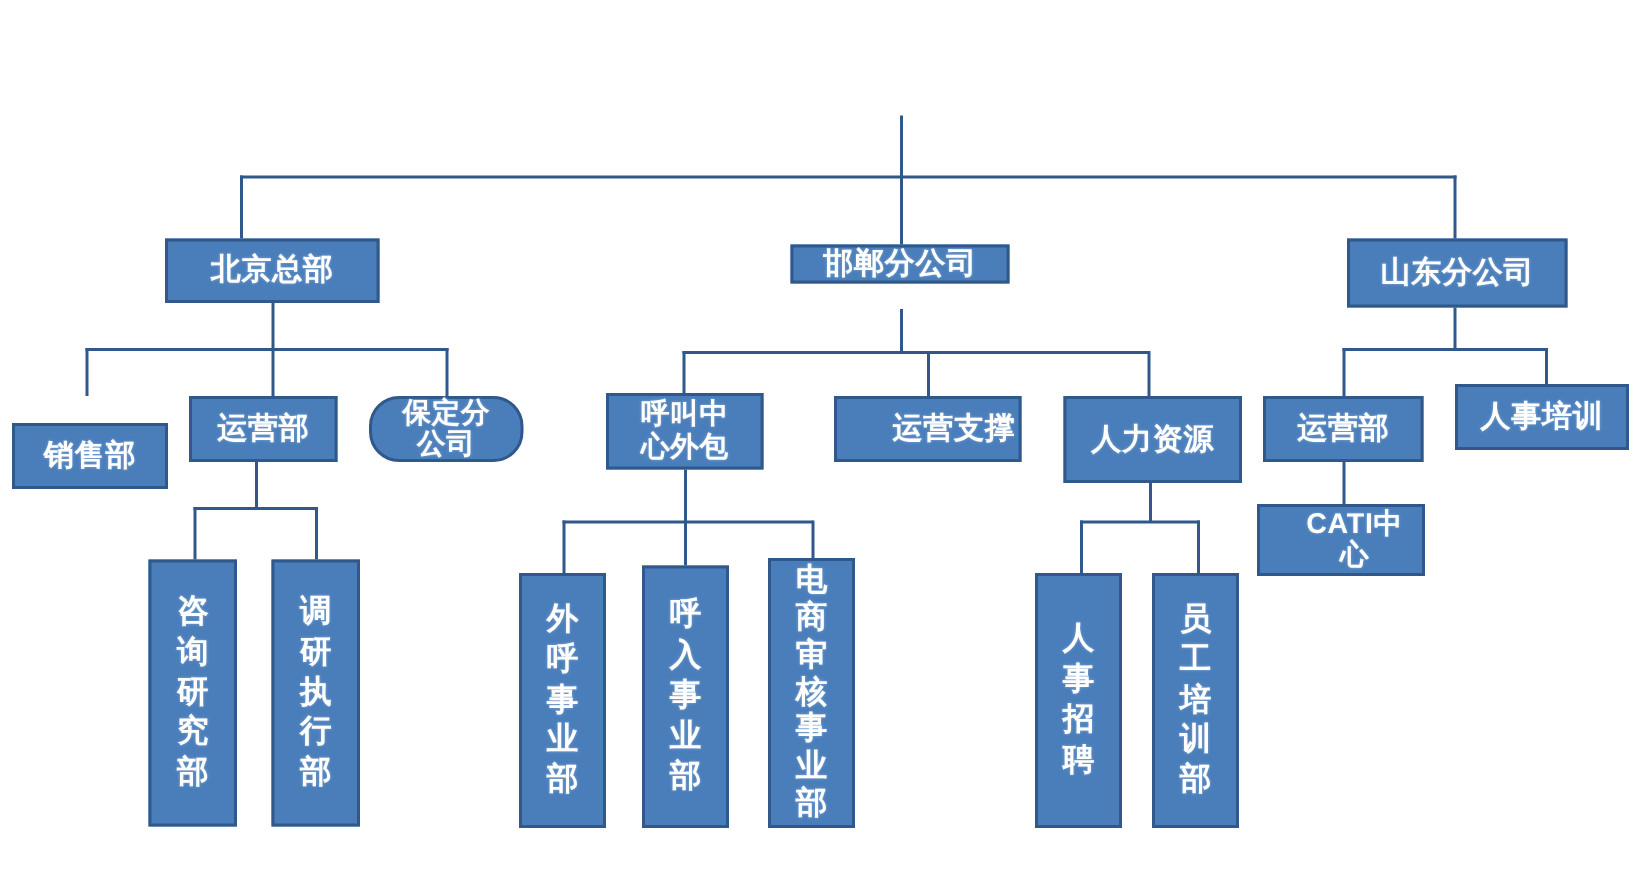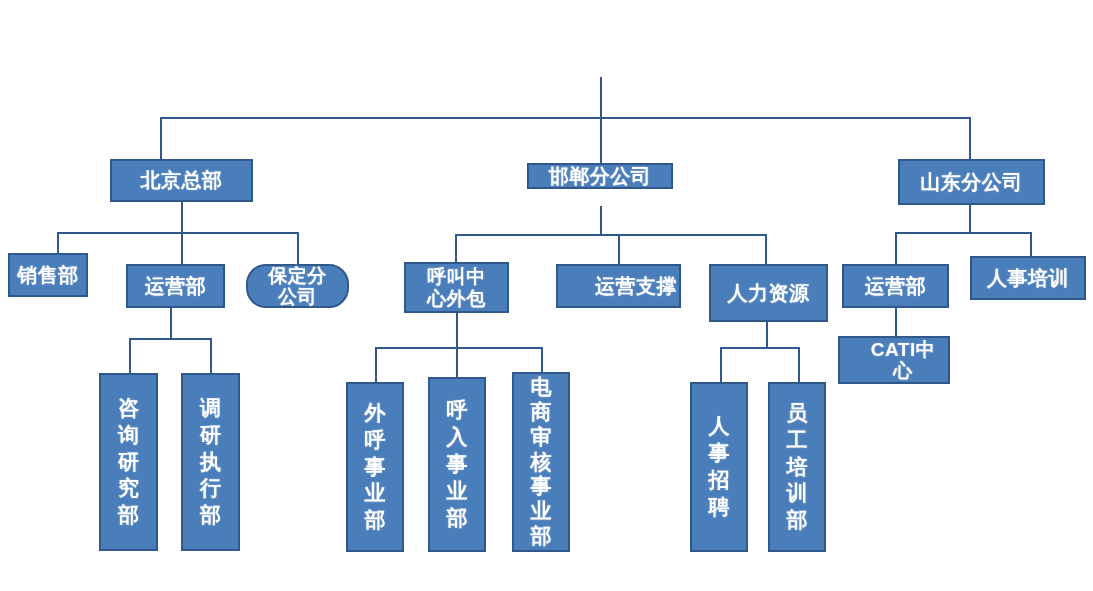--- a/index.html
+++ b/index.html
@@ -115,21 +115,21 @@
   </div>
 
   <div class="node h-node" style="left:527px; top:163px; width:146px; height:26px;justify-content:flex-end;">
     <span class="lbl">邯郸分公司</span>
   </div>
 
   <div class="node h-node" style="left:898px; top:159px; width:147px; height:46px;">
     <span class="lbl">山东分公司</span>
   </div>
 
-  <div class="node h-node" style="left:8px; top:253px; width:80px; height:44px;">
+  <div class="node h-node" style="left:8px; top:282px; width:104px; height:44px;">
     <span class="lbl">销售部</span>
   </div>
 
   <div class="node h-node" style="left:126px; top:264px; width:99px; height:44px;">
     <span class="lbl">运营部</span>
   </div>
 
   <div class="node h-node small" style="left:246px; top:264px; width:103px; height:44px;border-radius:20px;">
     <span class="lbl">保定分
 公司</span>

